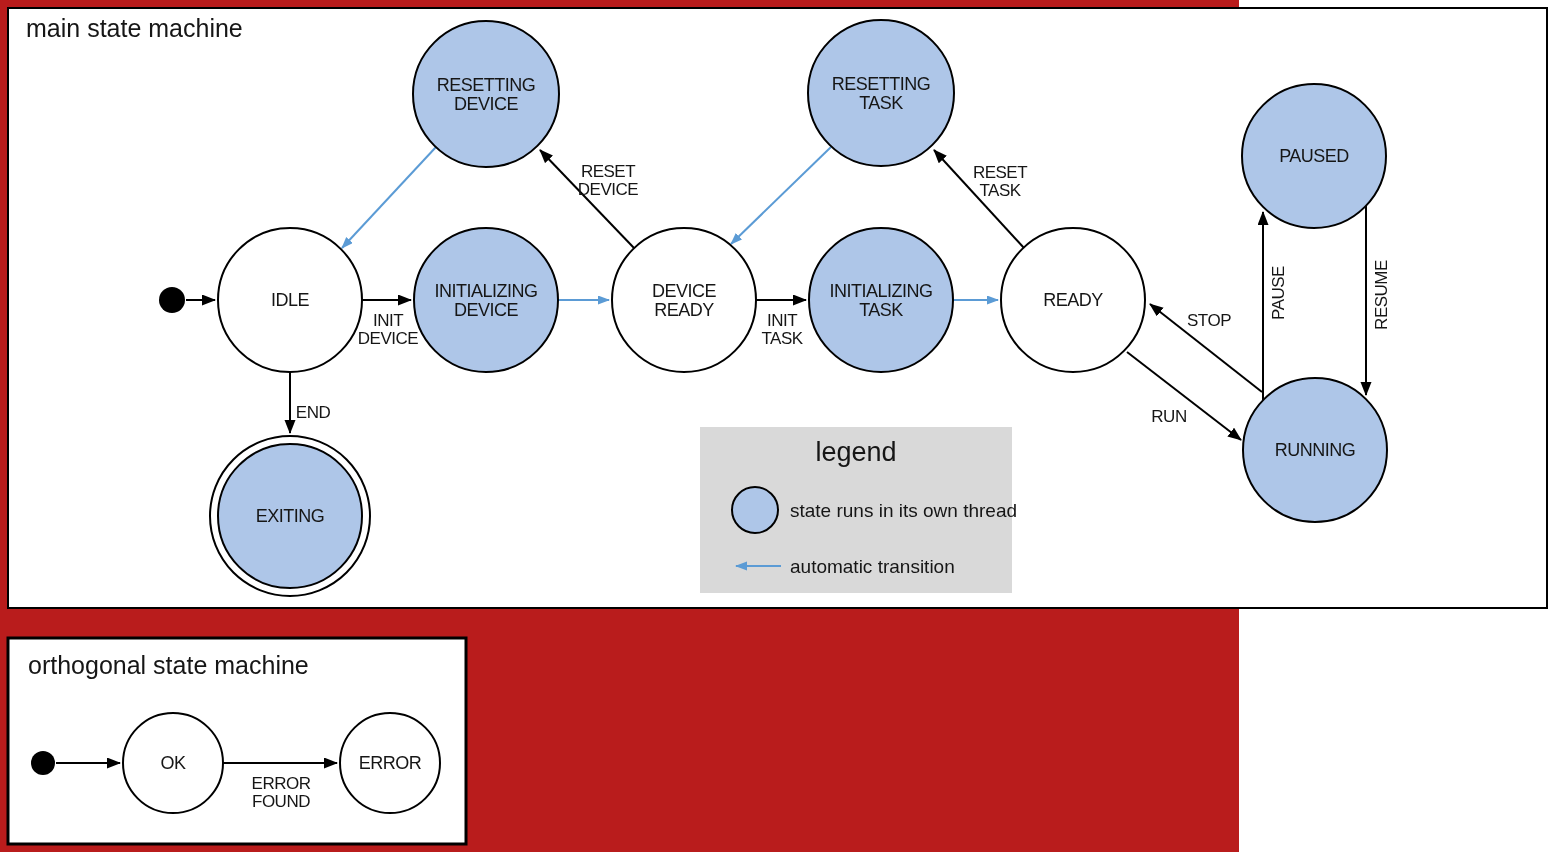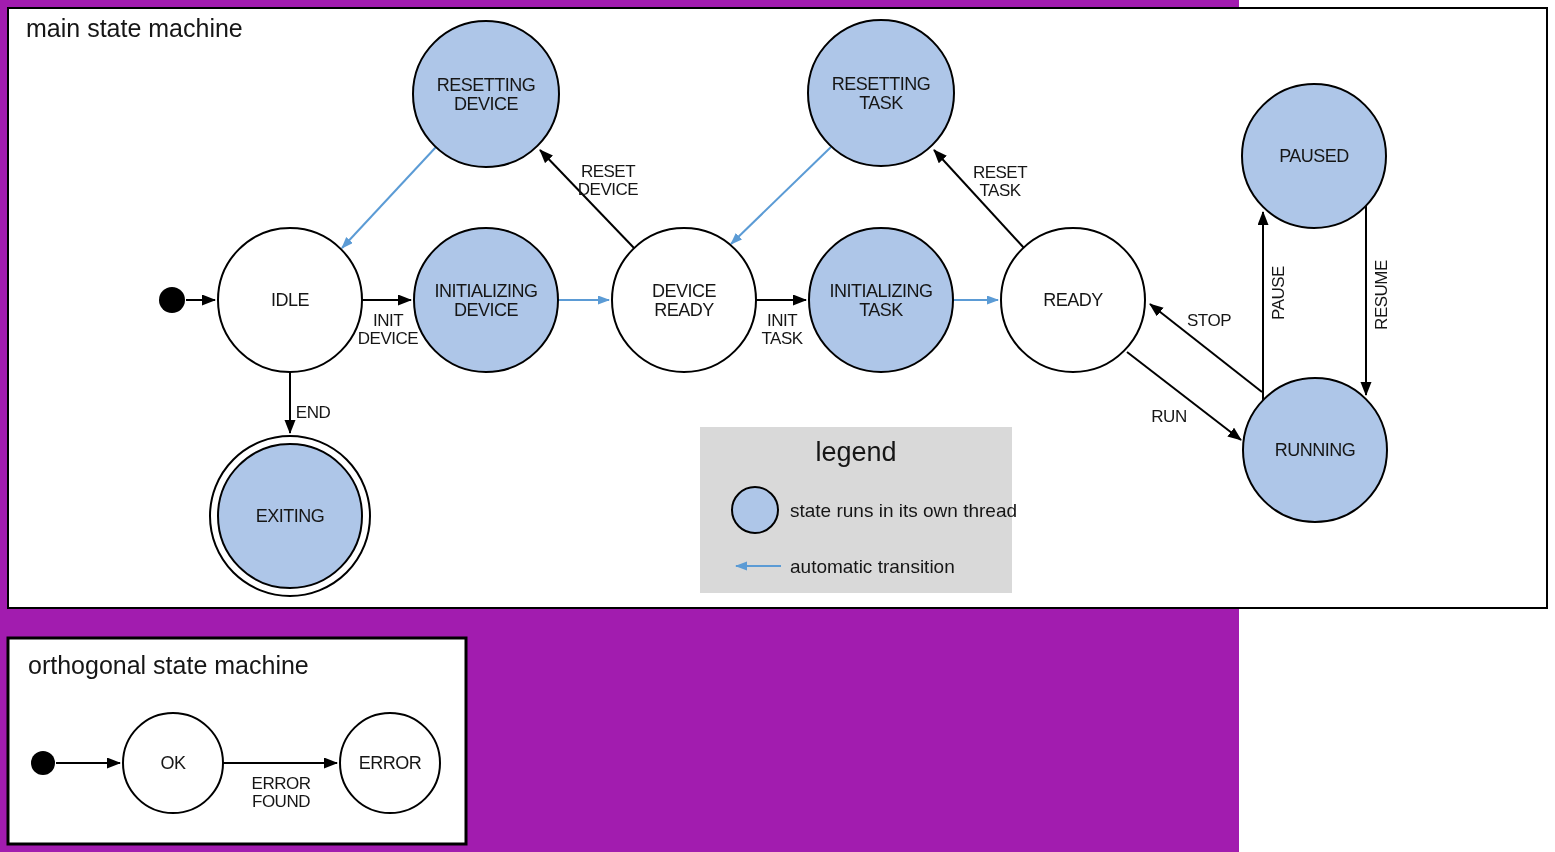--- a/index.html
+++ b/index.html
@@ -1,16 +1,16 @@
 <!DOCTYPE html>
 <html><head>
 <meta charset="utf-8">
 <style>
   html,body{margin:0;padding:0;background:#ffffff;}
-  .canvas{position:relative;width:1239px;height:852px;background:#a21caf;
+  .canvas{position:relative;width:1239px;height:852px;background:#b91c1c;
           font-family:"Liberation Sans",sans-serif;}
   svg text{fill:#161616;dominant-baseline:central;}
   .machine-title{font-size:25px;}
   .node-label{font-size:18px;letter-spacing:-0.5px;}
   .edge-label{font-size:17px;letter-spacing:-0.5px;}
   .legend-title{font-size:27px;}
   .legend-label{font-size:19px;}
 </style>
 </head>
 <body>

